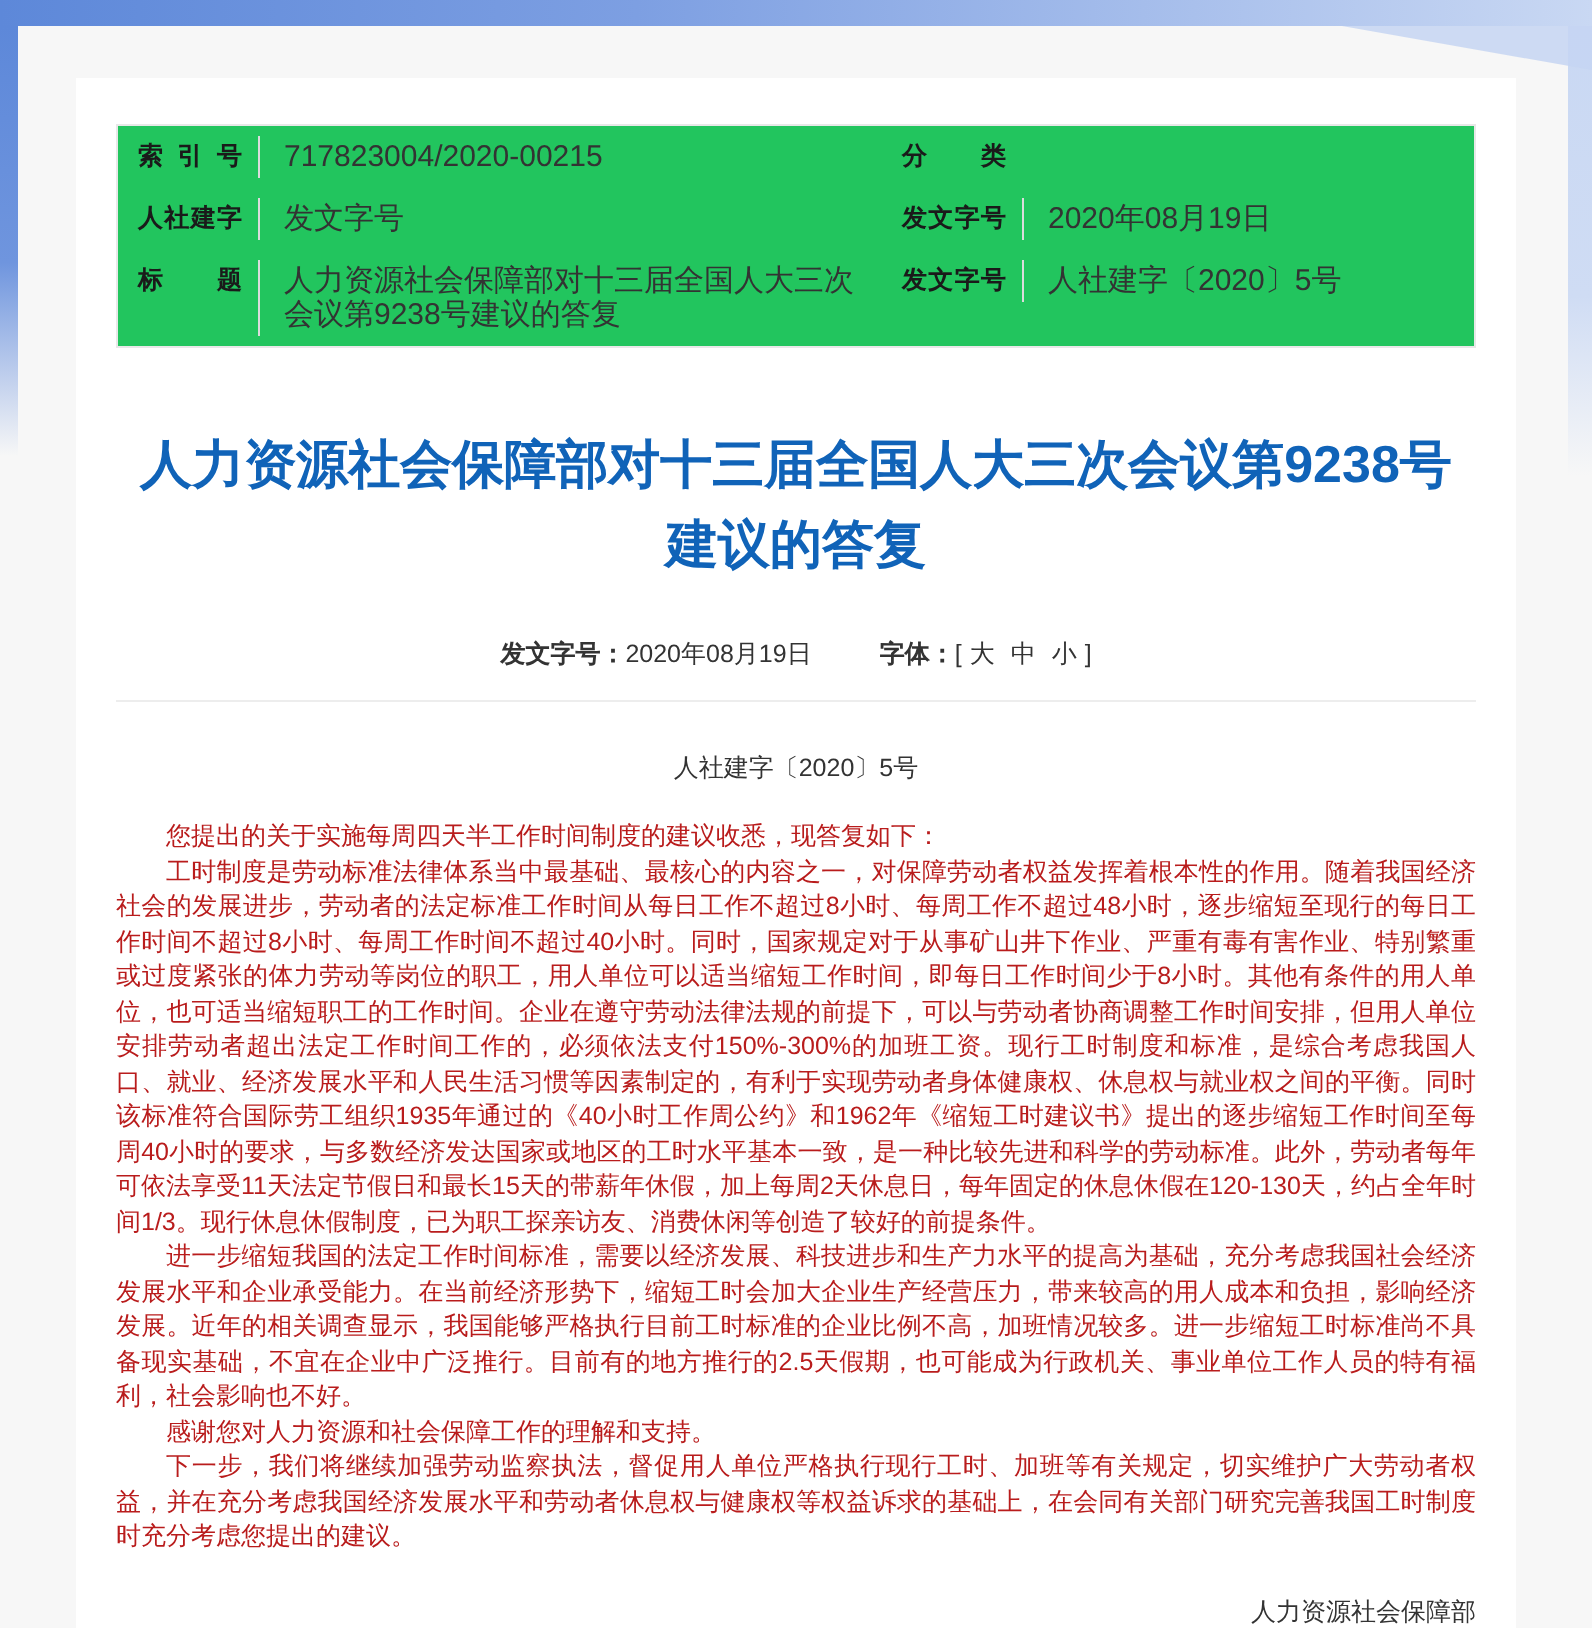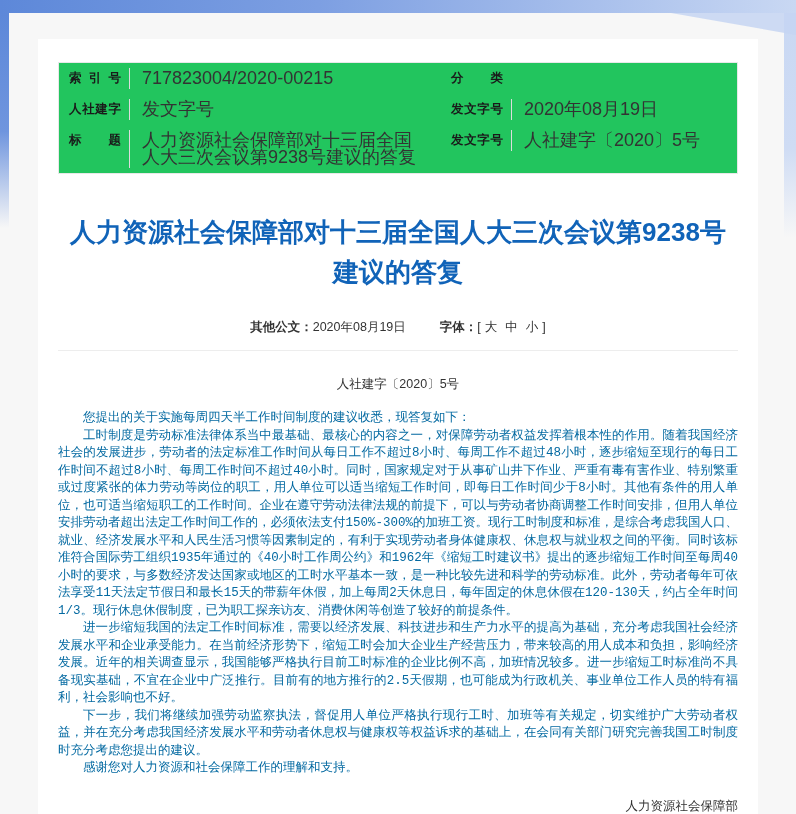--- a/index.html
+++ b/index.html
@@ -55,21 +55,21 @@
   .meta-label {
     font-size: 12.5px;
     font-weight: bold;
     color: #1a1a1a;
     padding: 2px 8px 2px 10px;
     text-align: justify;
     text-align-last: justify;
     line-height: 17px;
   }
   .meta-value {
-    font-size: 18px;
+    font-size: 15px;
     color: #333;
     border-left: 1px solid #dcdcdc;
     padding: 2px 14px 2px 12px;
     line-height: 17px;
   }
   
   .doc-title {
     margin: 38px auto 0 auto;
     width: 680px;
     text-align: center;
@@ -102,24 +102,23 @@
   .doc-number {
     margin-top: 24px;
     text-align: center;
     font-size: 12.5px;
     color: #333;
     line-height: 18px;
   }
   .doc-body {
     margin-top: 17px;
     font-size: 12.5px;
-    color: #0369a1;
+    color: #b91c1c;
     line-height: 17.5px;
     text-align: justify;
-    font-family: Liberation Mono, monospace;
   }
   .doc-body p { text-indent: 2em; }
   .signature {
     margin-top: 16px;
     text-align: right;
     font-size: 12.5px;
     color: #333;
     line-height: 24px;
   }
 </style>
@@ -149,33 +148,33 @@
       <div class="meta-label">标题</div>
       <div class="meta-value">人力资源社会保障部对十三届全国人大三次会议第9238号建议的答复</div>
       <div class="meta-label">发文字号</div>
       <div class="meta-value">人社建字〔2020〕5号</div>
     </div>
   </div>
 
   <h1 class="doc-title">人力资源社会保障部对十三届全国人大三次会议第9238号建议的答复</h1>
 
   <div class="pub-line">
-    <span class="lbl">其他公文：</span><span>2020年08月19日</span><span class="gap"></span><span class="lbl">字体：</span><span class="bracket">[</span><a class="size-link">大</a><a class="size-link">中</a><a class="size-link">小</a><span class="bracket">]</span>
+    <span class="lbl">发文字号：</span><span>2020年08月19日</span><span class="gap"></span><span class="lbl">字体：</span><span class="bracket">[</span><a class="size-link">大</a><a class="size-link">中</a><a class="size-link">小</a><span class="bracket">]</span>
   </div>
 
   <div class="divider"></div>
 
   <div class="doc-number">人社建字〔2020〕5号</div>
 
   <div class="doc-body">
     <p>您提出的关于实施每周四天半工作时间制度的建议收悉，现答复如下：</p>
     <p>工时制度是劳动标准法律体系当中最基础、最核心的内容之一，对保障劳动者权益发挥着根本性的作用。随着我国经济社会的发展进步，劳动者的法定标准工作时间从每日工作不超过8小时、每周工作不超过48小时，逐步缩短至现行的每日工作时间不超过8小时、每周工作时间不超过40小时。同时，国家规定对于从事矿山井下作业、严重有毒有害作业、特别繁重或过度紧张的体力劳动等岗位的职工，用人单位可以适当缩短工作时间，即每日工作时间少于8小时。其他有条件的用人单位，也可适当缩短职工的工作时间。企业在遵守劳动法律法规的前提下，可以与劳动者协商调整工作时间安排，但用人单位安排劳动者超出法定工作时间工作的，必须依法支付150%-300%的加班工资。现行工时制度和标准，是综合考虑我国人口、就业、经济发展水平和人民生活习惯等因素制定的，有利于实现劳动者身体健康权、休息权与就业权之间的平衡。同时该标准符合国际劳工组织1935年通过的《40小时工作周公约》和1962年《缩短工时建议书》提出的逐步缩短工作时间至每周40小时的要求，与多数经济发达国家或地区的工时水平基本一致，是一种比较先进和科学的劳动标准。此外，劳动者每年可依法享受11天法定节假日和最长15天的带薪年休假，加上每周2天休息日，每年固定的休息休假在120-130天，约占全年时间1/3。现行休息休假制度，已为职工探亲访友、消费休闲等创造了较好的前提条件。</p>
     <p>进一步缩短我国的法定工作时间标准，需要以经济发展、科技进步和生产力水平的提高为基础，充分考虑我国社会经济发展水平和企业承受能力。在当前经济形势下，缩短工时会加大企业生产经营压力，带来较高的用人成本和负担，影响经济发展。近年的相关调查显示，我国能够严格执行目前工时标准的企业比例不高，加班情况较多。进一步缩短工时标准尚不具备现实基础，不宜在企业中广泛推行。目前有的地方推行的2.5天假期，也可能成为行政机关、事业单位工作人员的特有福利，社会影响也不好。</p>
+    <p>感谢您对人力资源和社会保障工作的理解和支持。</p>
     <p>下一步，我们将继续加强劳动监察执法，督促用人单位严格执行现行工时、加班等有关规定，切实维护广大劳动者权益，并在充分考虑我国经济发展水平和劳动者休息权与健康权等权益诉求的基础上，在会同有关部门研究完善我国工时制度时充分考虑您提出的建议。</p>
-    <p>感谢您对人力资源和社会保障工作的理解和支持。</p>
   </div>
 
   <div class="signature">
     <div>人力资源社会保障部</div>
 
   </div>
 
 </div>
 
 </body></html>

